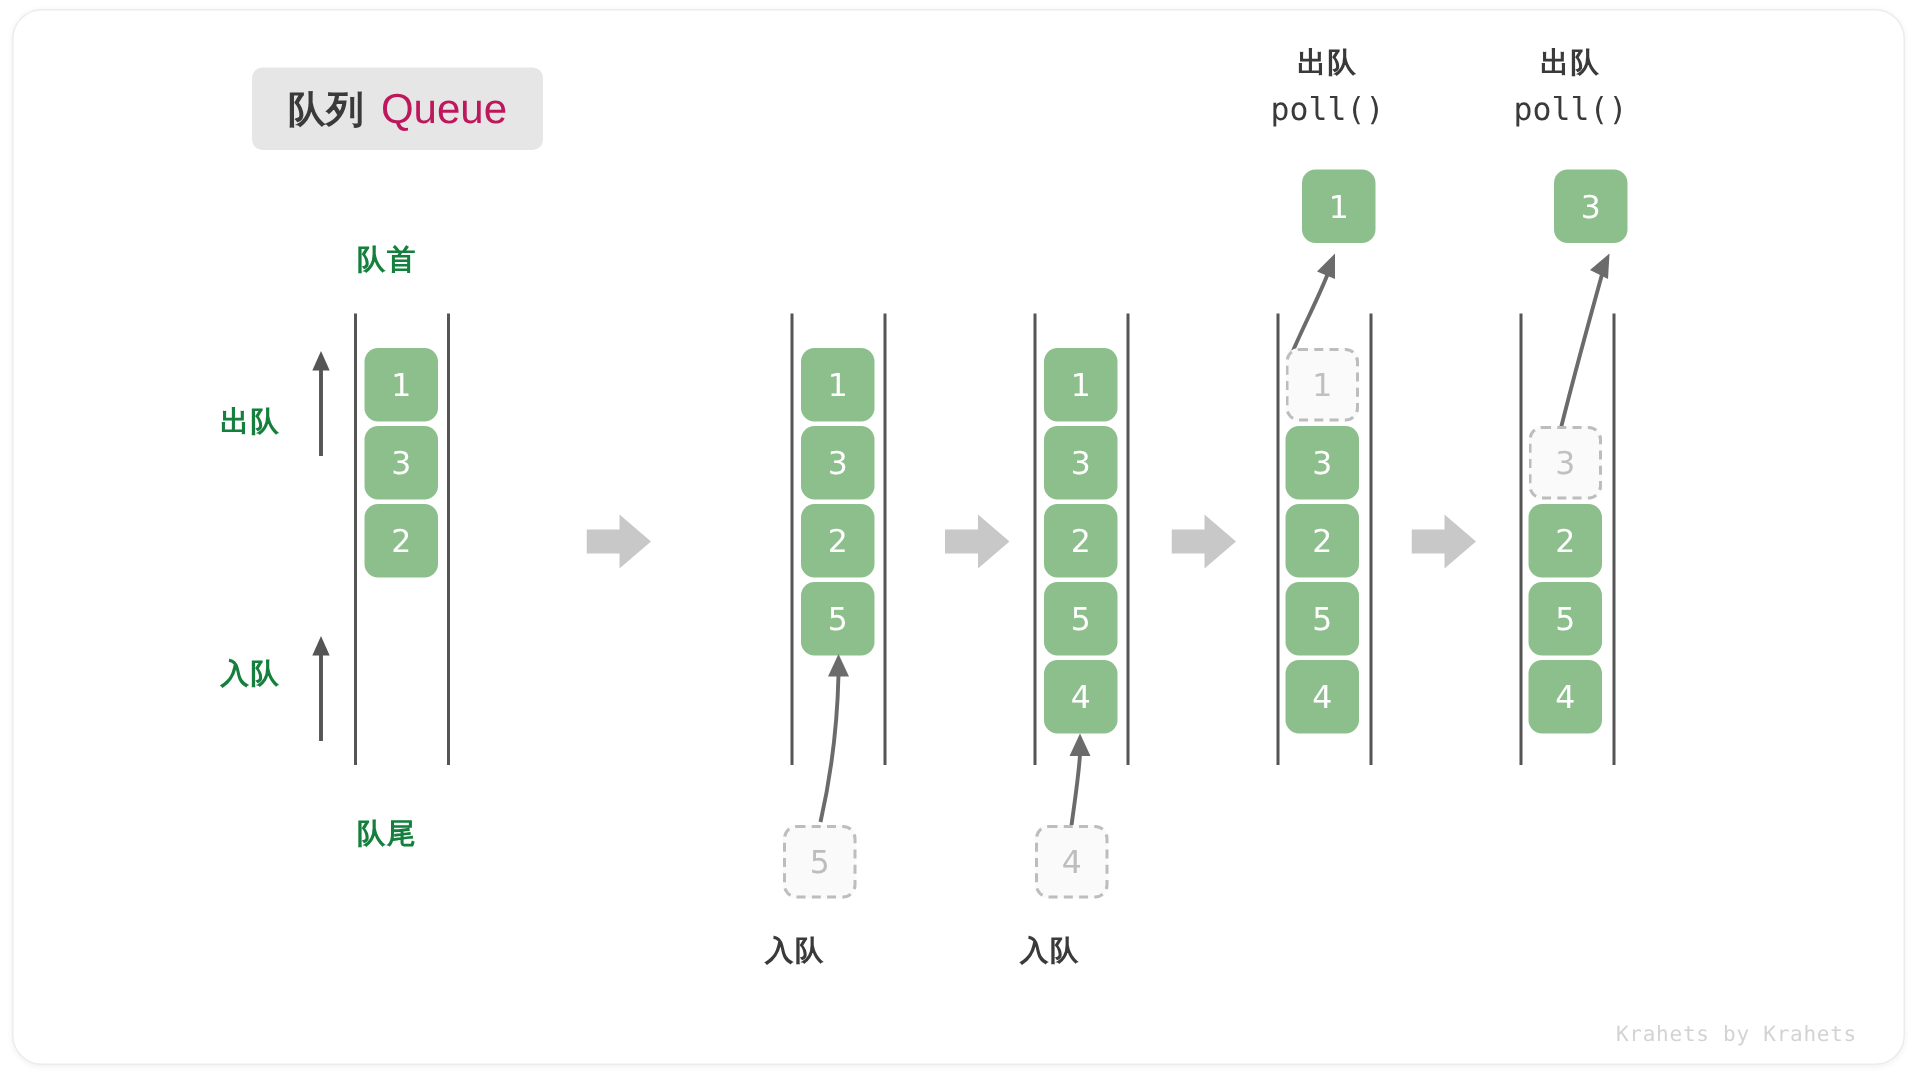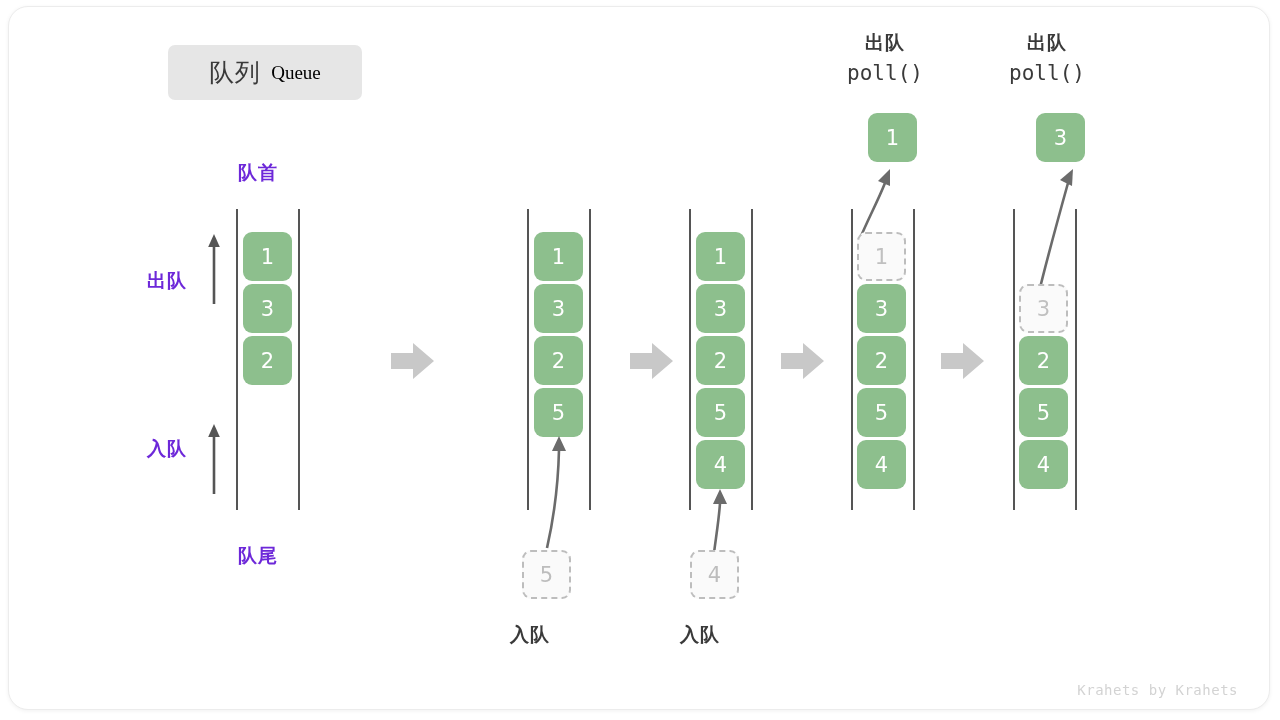--- a/index.html
+++ b/index.html
@@ -38,36 +38,36 @@
     background: #e6e6e6;
     border-radius: 7px;
     display: flex;
     align-items: center;
     justify-content: center;
     gap: 11px;
     box-sizing: border-box;
   }
   .title-cn {
     font-size: 25px;
-    font-weight: normal;
+    font-weight: bold;
     color: #3a3a3a;
     letter-spacing: 0.5px;
   }
   .title-en {
-    font-family: Liberation Serif, serif;
-    font-size: 19px;
-    color: #000000;
+    font-family: Liberation Sans, sans-serif;
+    font-size: 28px;
+    color: #be185d;
   }
 
   
   .lbl-bold-cn {
     position: absolute;
     font-size: 19px;
     font-weight: bold;
-    color: #6d28d9;
+    color: #15803d;
     white-space: nowrap;
     letter-spacing: 1px;
   }
 
   
   .queue-col { position: absolute; }
   .rail {
     position: absolute;
     width: 1.6px;
     background: #555555;

